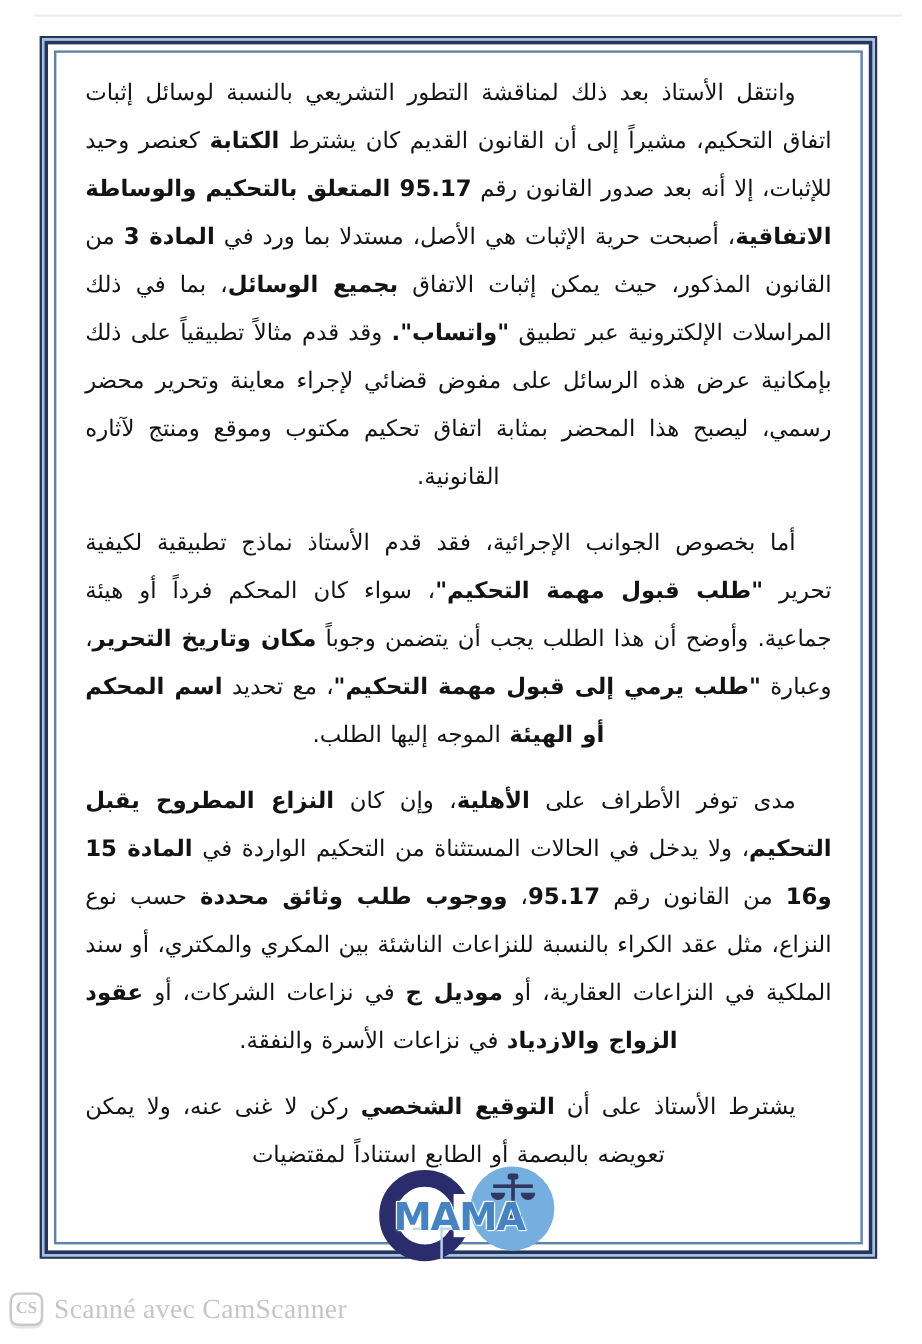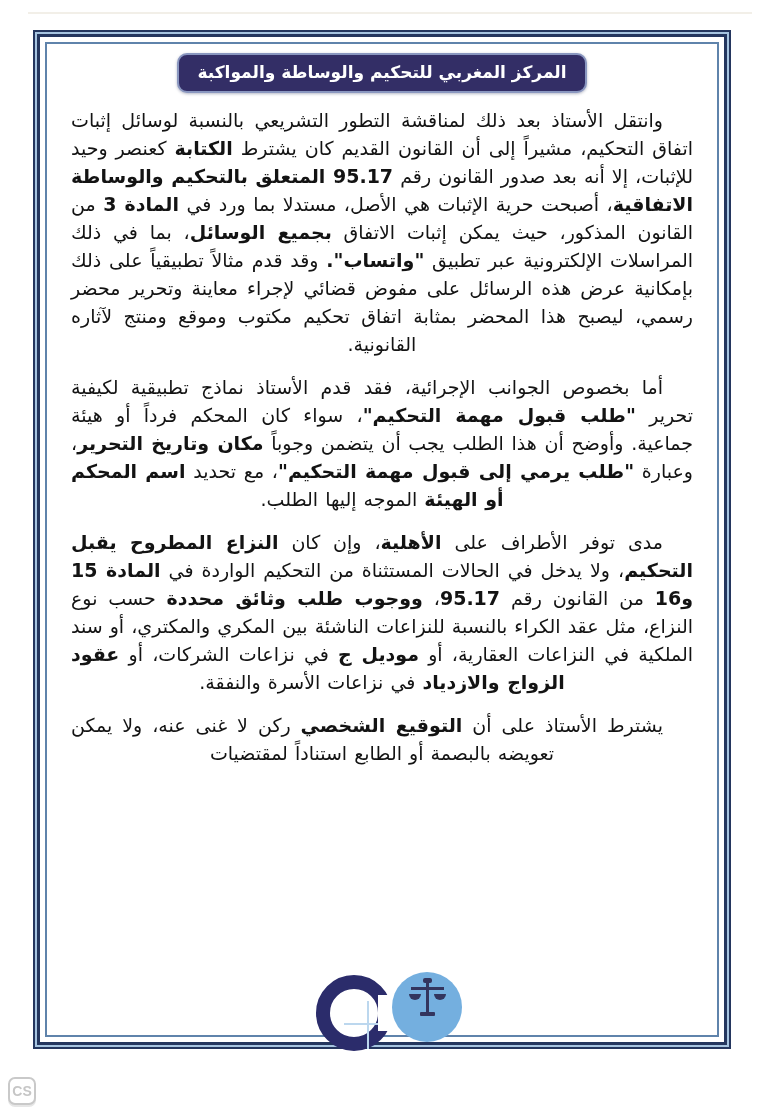--- a/index.html
+++ b/index.html
@@ -55,21 +55,21 @@
   }
 
   
   .doc {
     direction: rtl;
     padding: 13px 24px 0 24px;
     color: #131313;
   }
   .para {
     font-size: 19px;
-    line-height: 28px;
+    line-height: 40px;
     text-align: justify;
     text-align-last: center;
     text-indent: 30px;
     margin-bottom: 15px;
     word-spacing: 1px;
   }
   .para .b { font-weight: bold; }
 
   
   .logo {
@@ -122,21 +122,21 @@
   .scales .top   { position: absolute; left: 13px; top: -2px; width: 9px;  height: 5px;  background: #33355e; border-radius: 2px; }
   .scales .pan-l { position: absolute; left: -1px; top: 14px; width: 12px; height: 6px;  background: #33355e; border-radius: 0 0 12px 12px; }
   .scales .pan-r { position: absolute; left: 24px; top: 14px; width: 12px; height: 6px;  background: #33355e; border-radius: 0 0 12px 12px; }
   .scales .base  { position: absolute; left: 10px; top: 32px; width: 15px; height: 4px;  background: #33355e; border-radius: 1px; }
 
   
   .watermark {
     position: absolute;
     left: 8px; top: 1077px;
     display: flex; align-items: center; gap: 9px;
-    font-family: Liberation Sans, sans-serif;
+    font-family: Liberation Serif, serif;
   }
   .cs-badge {
     width: 28px; height: 28px;
     border: 2.5px solid #c9c9c9;
     border-radius: 7px;
     color: #c6c6c6;
     font-size: 14px;
     font-weight: bold;
     display: flex; align-items: center; justify-content: center;
     background: #fff;
@@ -151,25 +151,20 @@
 </head>
 <body>
 
 <div class="sheet-edge"></div>
 
 <div class="frame">
   <div class="f2">
     <div class="f3">
       <div class="f4">
 
-        <div class="banner-wrap">
-          <div class="banner">
-            <span>المركز المغربي للتحكيم والوساطة والمواكبة</span>
-          </div>
-        </div>
 
         <div class="doc" dir="rtl">
             <p class="para"><span>وانتقل الأستاذ بعد ذلك لمناقشة التطور التشريعي بالنسبة لوسائل إثبات اتفاق التحكيم، مشيراً إلى أن القانون القديم كان يشترط </span><span class="b">الكتابة</span><span> كعنصر وحيد للإثبات، إلا أنه بعد صدور القانون رقم </span><span class="b">95.17 المتعلق بالتحكيم والوساطة الاتفاقية</span><span>، أصبحت حرية الإثبات هي الأصل، مستدلا بما ورد في </span><span class="b">المادة 3</span><span> من القانون المذكور، حيث يمكن إثبات الاتفاق </span><span class="b">بجميع الوسائل</span><span>، بما في ذلك المراسلات الإلكترونية عبر تطبيق </span><span class="b">"واتساب".</span><span> وقد قدم مثالاً تطبيقياً على ذلك بإمكانية عرض هذه الرسائل على مفوض قضائي لإجراء معاينة وتحرير محضر رسمي، ليصبح هذا المحضر بمثابة اتفاق تحكيم مكتوب وموقع ومنتج لآثاره القانونية.</span></p>
             <p class="para"><span>أما بخصوص الجوانب الإجرائية، فقد قدم الأستاذ نماذج تطبيقية لكيفية تحرير </span><span class="b">"طلب قبول مهمة التحكيم"</span><span>، سواء كان المحكم فرداً أو هيئة جماعية. وأوضح أن هذا الطلب يجب أن يتضمن وجوباً </span><span class="b">مكان وتاريخ التحرير</span><span>، وعبارة </span><span class="b">"طلب يرمي إلى قبول مهمة التحكيم"</span><span>، مع تحديد </span><span class="b">اسم المحكم أو الهيئة</span><span> الموجه إليها الطلب.</span></p>
             <p class="para"><span>مدى توفر الأطراف على </span><span class="b">الأهلية</span><span>، وإن كان </span><span class="b">النزاع المطروح يقبل التحكيم</span><span>، ولا يدخل في الحالات المستثناة من التحكيم الواردة في </span><span class="b">المادة 15 و16</span><span> من القانون رقم </span><span class="b">95.17</span><span>، </span><span class="b">ووجوب طلب وثائق محددة</span><span> حسب نوع النزاع، مثل عقد الكراء بالنسبة للنزاعات الناشئة بين المكري والمكتري، أو سند الملكية في النزاعات العقارية، أو </span><span class="b">موديل ج</span><span> في نزاعات الشركات، أو </span><span class="b">عقود الزواج والازدياد</span><span> في نزاعات الأسرة والنفقة.</span></p>
             <p class="para"><span>يشترط الأستاذ على أن </span><span class="b">التوقيع الشخصي</span><span> ركن لا غنى عنه، ولا يمكن تعويضه بالبصمة أو الطابع استناداً لمقتضيات </span></p>
           </div>
 
       </div>
     </div>
@@ -185,17 +180,19 @@
   <div class="ball">
     <div class="scales">
       <div class="top"></div>
       <div class="post"></div>
       <div class="beam"></div>
       <div class="pan-l"></div>
       <div class="pan-r"></div>
       <div class="base"></div>
     </div>
   </div>
+  <div class="mama-text">MAMA</div>
 </div>
 
 <div class="watermark">
   <div class="cs-badge">CS</div>
+  <div class="scan-text">Scanné avec CamScanner</div>
 </div>
 
 </body></html>

